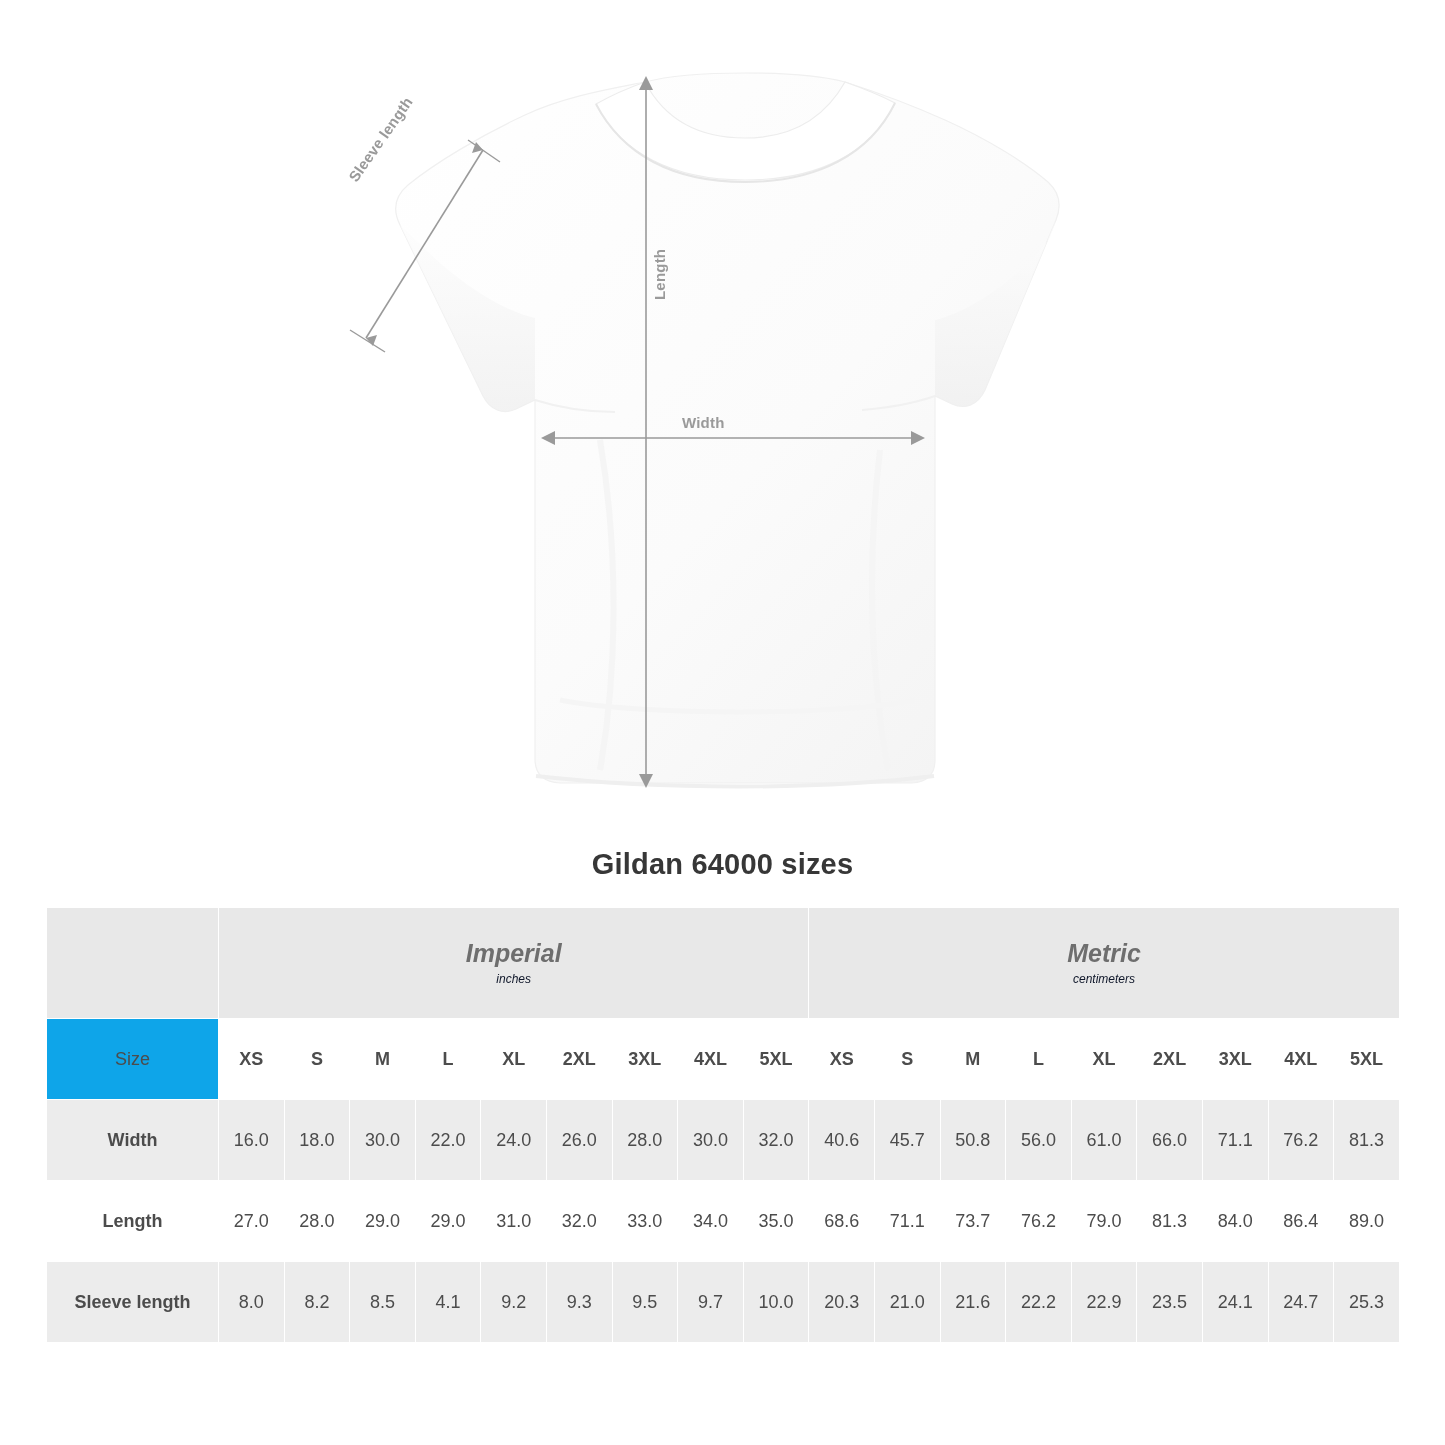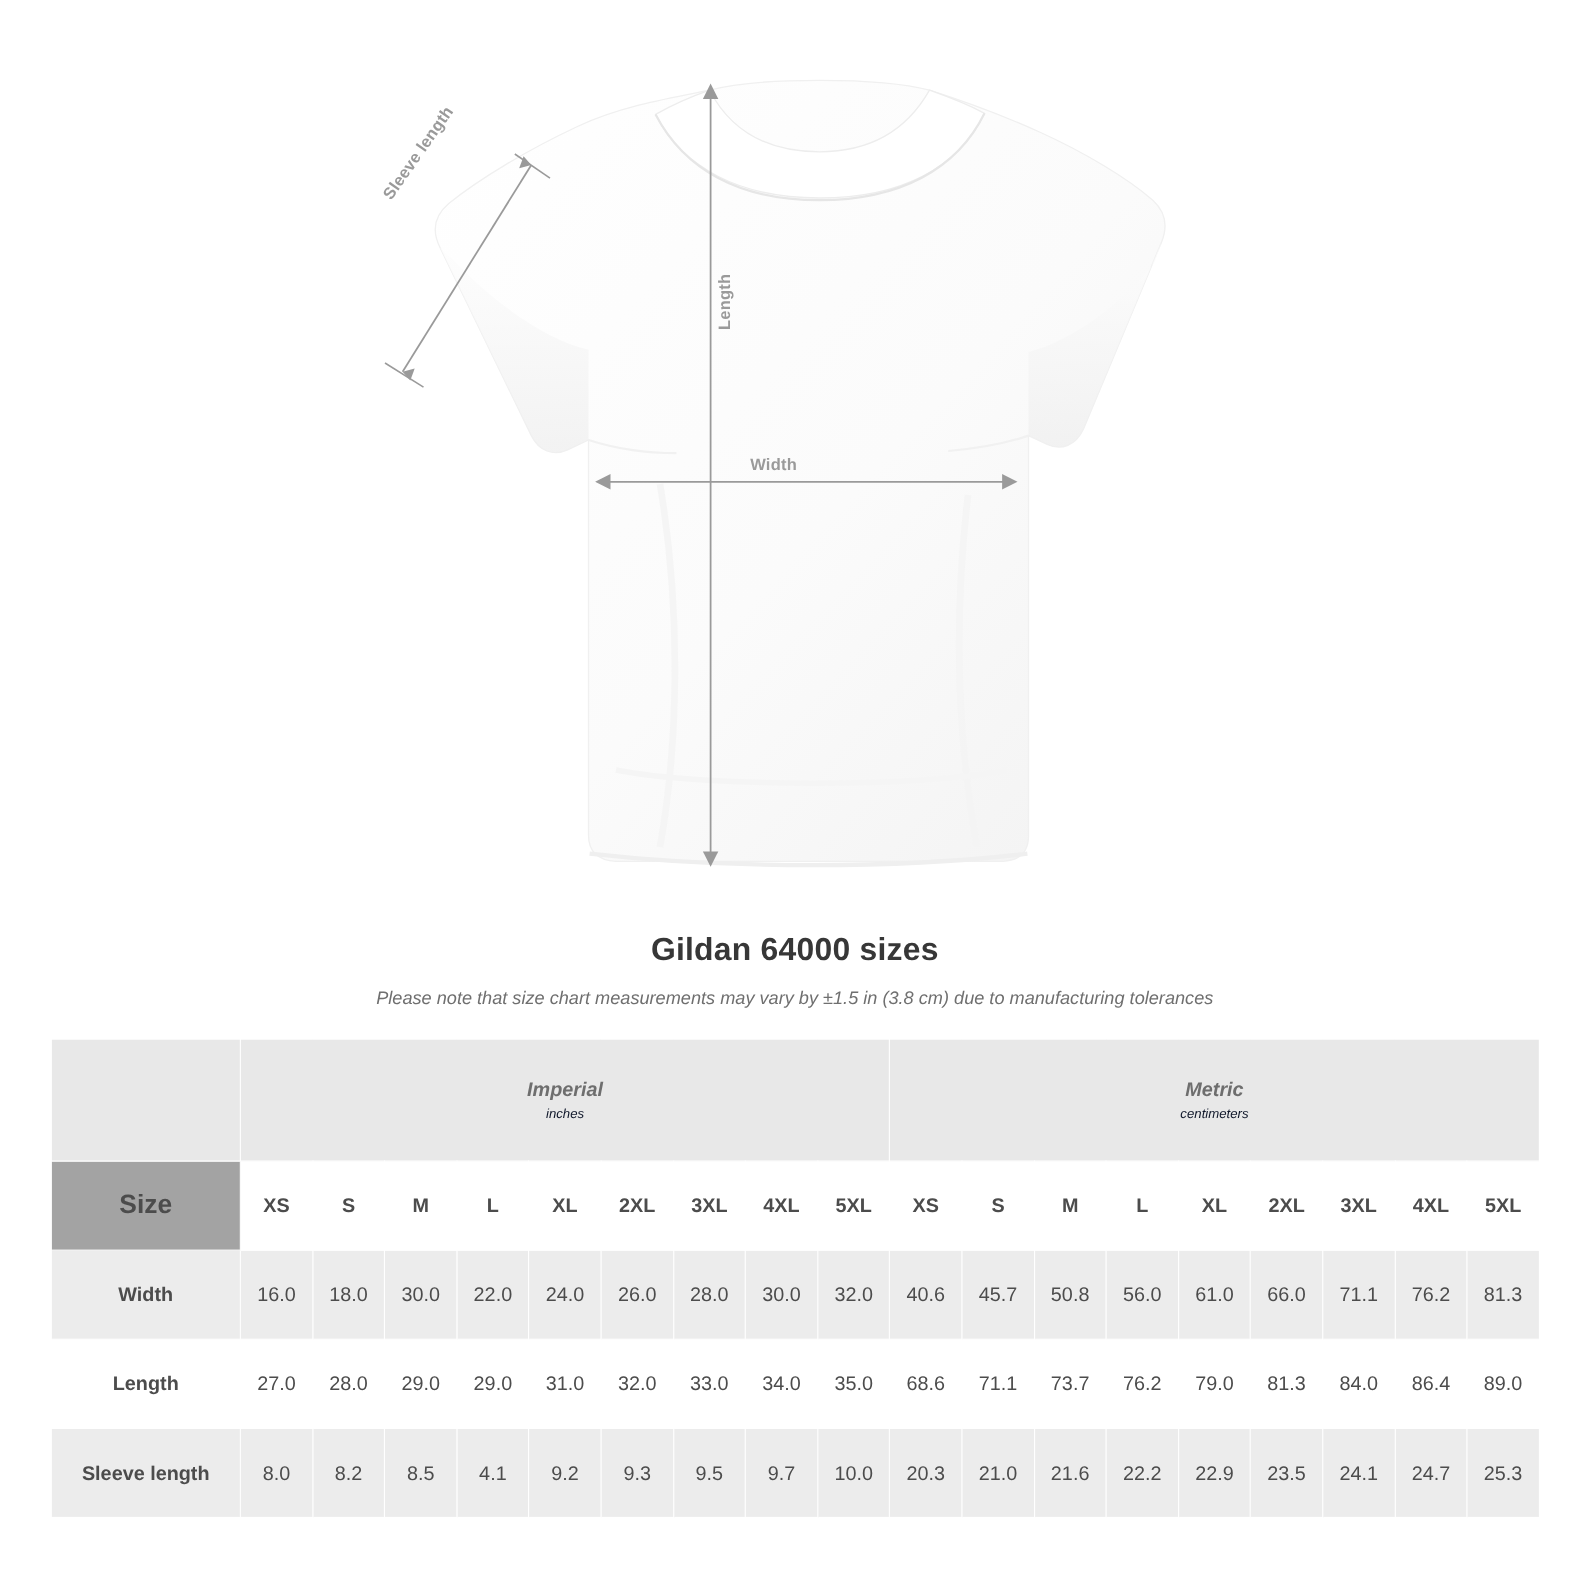--- a/index.html
+++ b/index.html
@@ -87,21 +87,21 @@
   table.size-table td, table.size-table th {
     text-align: center;
     vertical-align: middle;
     border: 1px solid #ffffff;
   }
   .unit-head {
     background: #e8e8e8;
     height: 108px;
   }
   .unit-name {
-    font-size: 18px;
+    font-size: 25px;
     font-style: italic;
     font-weight: bold;
     color: #6e6e6e;
     line-height: 1.1;
   }
   .unit-sub {
     font-size: 12px;
     font-style: italic;
     color: #0f172a;
     margin-top: 5px;
@@ -110,24 +110,24 @@
     background: #e8e8e8;
   }
   tr.row-sizes td {
     background: #ffffff;
     height: 78px;
     font-size: 18px;
     font-weight: bold;
     color: #4c4c4c;
   }
   tr.row-sizes td.rowlabel {
-    font-size: 24px;
-    font-weight: bold;
-    color: #4c4c4c;
-    background: #a3a3a3;
+    font-size: 18px;
+    font-weight: normal;
+    color: #4c4c4c;
+    background: #0ea5e9;
   }
   tr.band-gray td {
     background: #ececec;
     height: 78px;
     font-size: 18px;
     color: #4c4c4c;
   }
   tr.band-white td {
     background: #ffffff;
     height: 78px;
@@ -222,21 +222,20 @@
       </g>
     </svg>
 
     <div class="dim-label label-sleeve">Sleeve length</div>
     <div class="dim-label label-length">Length</div>
     <div class="dim-label label-width">Width</div>
   </div>
 
   <div class="heading-block">
     <h1 class="chart-title">Gildan 64000 sizes</h1>
-    <div class="chart-note">Please note that size chart measurements may vary by ±1.5 in (3.8 cm) due to manufacturing tolerances</div>
   </div>
 
   <div class="table-wrap">
     <table class="size-table">
       <colgroup>
         <col class="firstcol">
         <col class="datacol">
           <col class="datacol">
           <col class="datacol">
           <col class="datacol">

